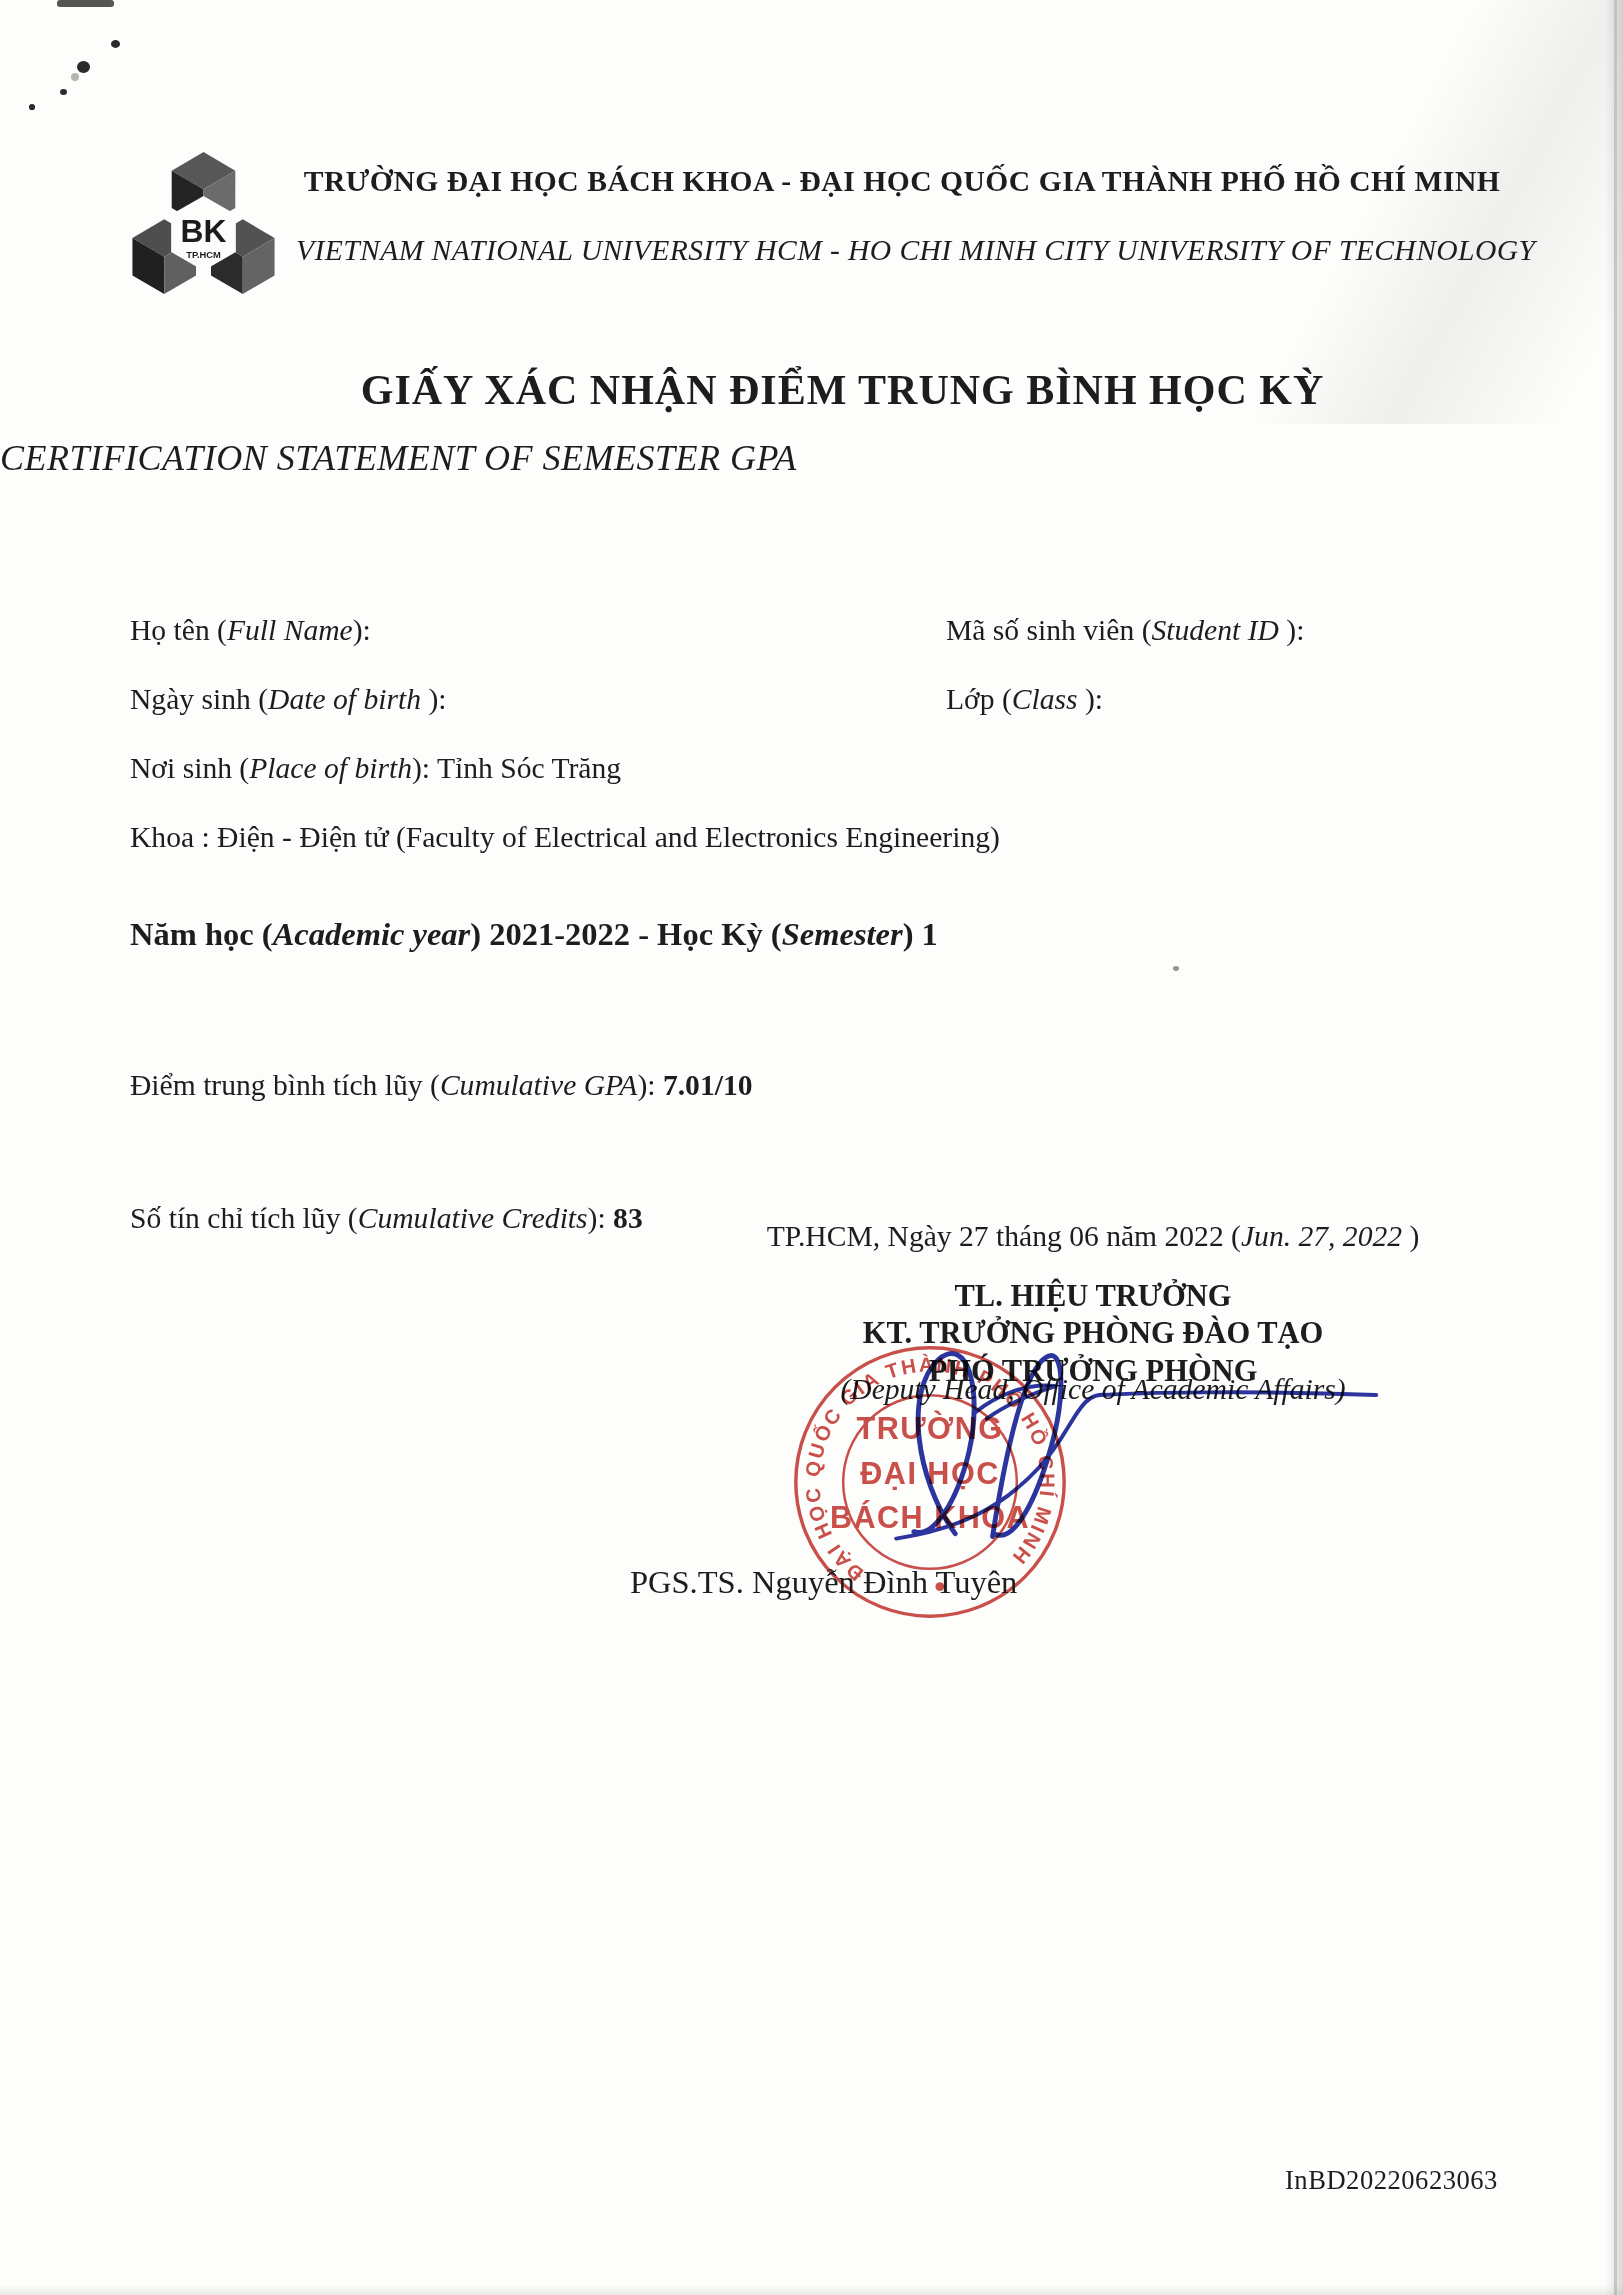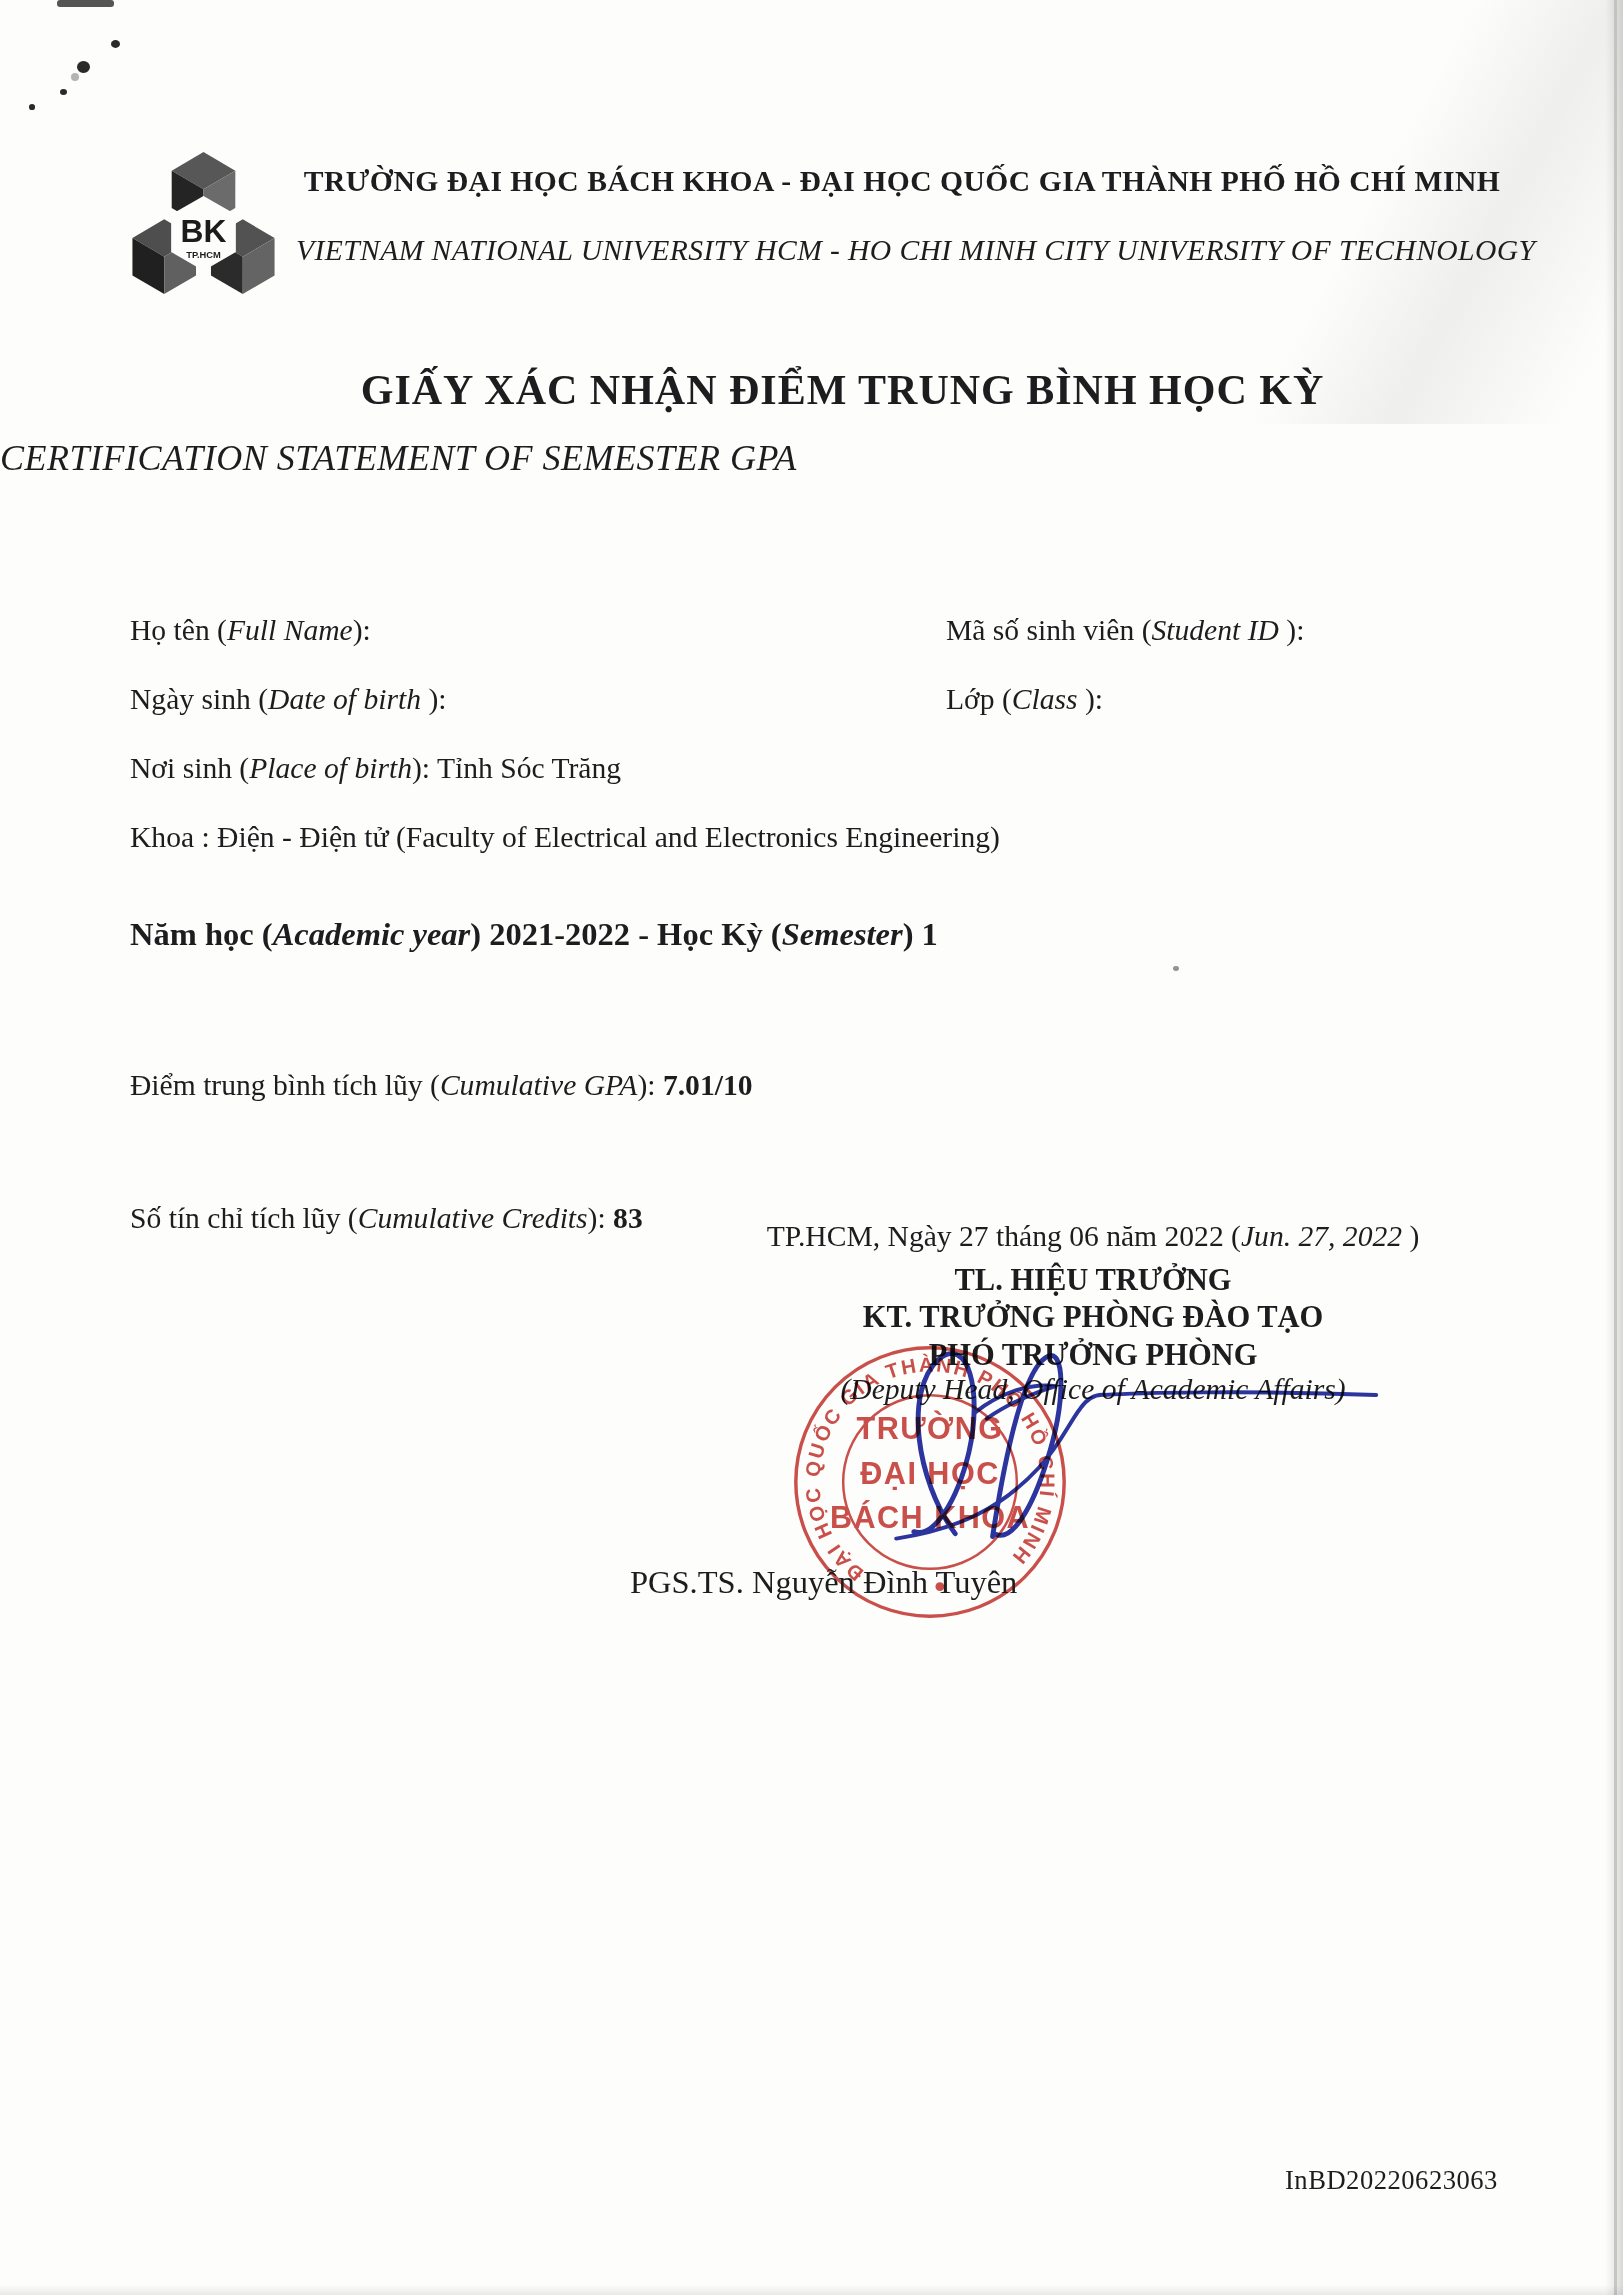--- a/index.html
+++ b/index.html
@@ -39,21 +39,21 @@
   
   .row{position:absolute; left:130px; font-size:29.6px; white-space:nowrap;margin-top:25px;}
   .row.rcol{left:946px;}
   .it{font-style:italic;}
   .val{font-weight:bold;}
   .sect{position:absolute; left:130px; font-size:32.5px; font-weight:bold; white-space:nowrap;}
   .sect .it{font-style:italic;}
   
   .sigline{position:absolute; left:630px; width:926px; text-align:center; white-space:nowrap;}
   .date-line{font-size:29.6px; top:1220px;}
-  .sig-title{font-weight:bold; font-size:30.5px;}
+  .sig-title{font-weight:bold; font-size:30.5px;margin-top:16px;}
   .sig-en{font-style:italic; font-size:29.6px; top:1373px;}
   .signer{position:absolute; left:630px; width:859px; top:1564px; text-align:left; font-size:32.5px; white-space:nowrap;}
   .footer-code{position:absolute; left:1285px; top:2165px; font-size:26.6px; letter-spacing:0.5px;}
   
   .stamp-svg{position:absolute; left:782px; top:1334px; opacity:.87; mix-blend-mode:multiply;}
   .sign-svg{position:absolute; left:837px; top:1332px; mix-blend-mode:multiply;}
   .stamp-ring-text{font-family:"Liberation Sans","DejaVu Sans",sans-serif; font-weight:bold; font-size:20.5px; letter-spacing:2.2px;}
   .stamp-center{font-family:"Liberation Sans","DejaVu Sans",sans-serif; font-weight:bold; letter-spacing:1.5px; text-anchor:middle;}
   .logo-text{font-family:"Liberation Sans","DejaVu Sans",sans-serif; font-weight:bold; text-anchor:middle; fill:#1c1c1c;}
 </style>

